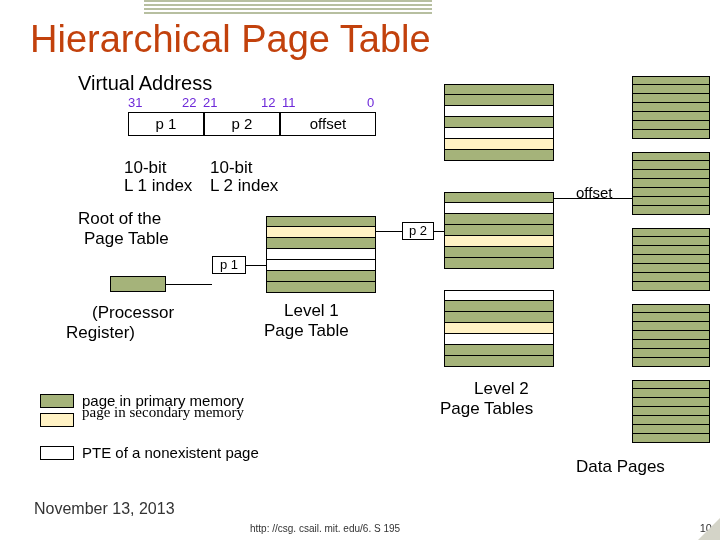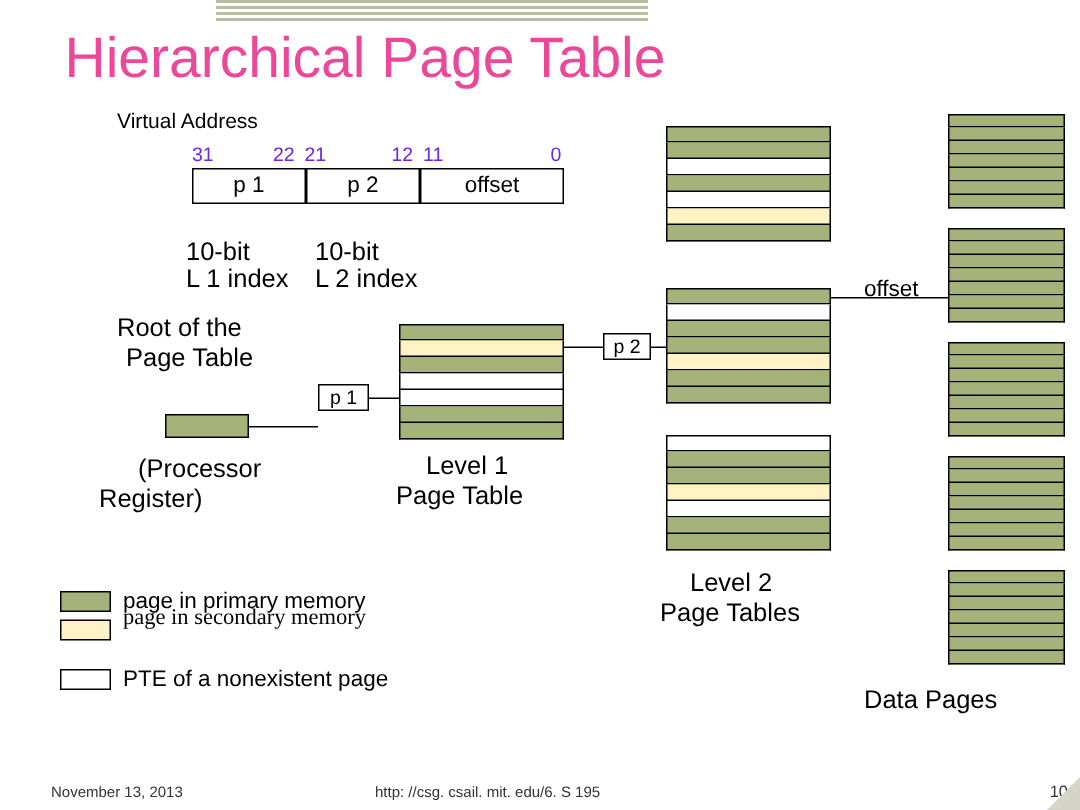--- a/index.html
+++ b/index.html
@@ -1,34 +1,34 @@
 <!DOCTYPE html>
 <html><head>
 <meta charset="utf-8">
 <style>
   * { box-sizing: border-box; margin: 0; padding: 0; }
   body { width: 720px; height: 540px; font-family: Verdana, Geneva, sans-serif; background: #fff; position: relative; overflow: hidden; }
   .titledeco { position: absolute; top: 0; left: 144px; width: 288px; height: 14px; background: repeating-linear-gradient(to bottom, #b7bfa0 0 2px, #fff 2px 4px); }
-  .title { position: absolute; top: 18px; left: 30px; font-size: 38px; color: #ec4899; font-family: Verdana, sans-serif; margin-left: 13px; }
-  .subtitle { position: absolute; top: 72px; left: 78px; font-size: 14px; color: #000; }
+  .title { position: absolute; top: 18px; left: 30px; font-size: 38px; color: #c2410c; font-family: Verdana, sans-serif; }
+  .subtitle { position: absolute; top: 72px; left: 78px; font-size: 20px; color: #000; }
   .bitlabel { position: absolute; font-size: 13px; color: #6d28d9; }
   .addrbox { position: absolute; border: 1px solid #000; height: 24px; text-align: center; font-size: 15px; line-height: 22px; }
   .idxlabel { position: absolute; font-size: 17px; text-align: left; }
   .textblk { position: absolute; font-size: 17px; line-height: 1.25; }
   .tbl { position: absolute; }
   .tbl .row { border: 1px solid #000; border-top: none; height: 11px; }
   .tbl .row:first-child { border-top: 1px solid #000; }
   .fill-g { background: #a5b37a; }
   .fill-y { background: #fff2c4; }
   .fill-w { background: #fff; }
   .smalltbl .row { height: 9px; }
   .reg { position: absolute; width: 56px; height: 16px; border: 1px solid #000; }
   .legend-sw { position: absolute; width: 34px; height: 14px; border: 1px solid #000; }
   .legend-txt { position: absolute; font-size: 15px; }
-  .footer-date { position: absolute; bottom: 6px; left: 6px; font-size: 10px; color: #333; padding-left: 28px; }
+  .footer-date { position: absolute; bottom: 22px; left: 6px; font-size: 16px; color: #333; padding-left: 28px; }
   .footer-url { position: absolute; bottom: 6px; left: 250px; font-size: 10px; color: #333; margin-top: 19px; }
   .footer-pg { position: absolute; bottom: 6px; right: 8px; font-size: 11px; color: #333; }
   .corner { position: absolute; bottom: 0; right: 0; width: 0; height: 0; border-right: 22px solid #d4d4c8; border-top: 22px solid transparent; }
   .line { position: absolute; background: #000; }
 </style>
 </head>
 <body>
 
 <div class="titledeco"></div>
 <div class="title">Hierarchical Page Table</div>
@@ -93,21 +93,21 @@
 </div>
 <div class="tbl" style="top:290px; left:444px; width:110px;">
   <div class="row fill-w"></div>
   <div class="row fill-g"></div>
   <div class="row fill-g"></div>
   <div class="row fill-y"></div>
   <div class="row fill-w"></div>
   <div class="row fill-g"></div>
   <div class="row fill-g"></div>
 </div>
-<div class="textblk" style="top:378px; left:460px;">Level 2</div>
+<div class="textblk" style="top:378px; left:474px;">Level 2</div>
 <div class="textblk" style="top:398px; left:440px;">Page Tables</div>
 
 <div class="textblk" style="top:184px; left:576px; font-size:15px;">offset</div>
 
 <div class="tbl smalltbl" style="top:76px; left:632px; width:78px;">
   <div class="row fill-g"></div>
     <div class="row fill-g"></div>
     <div class="row fill-g"></div>
     <div class="row fill-g"></div>
     <div class="row fill-g"></div>

